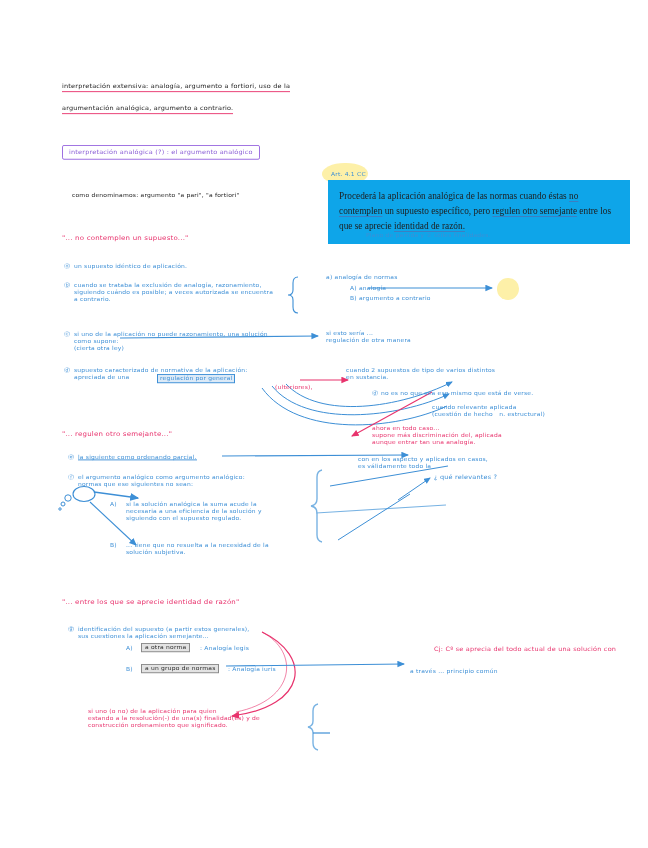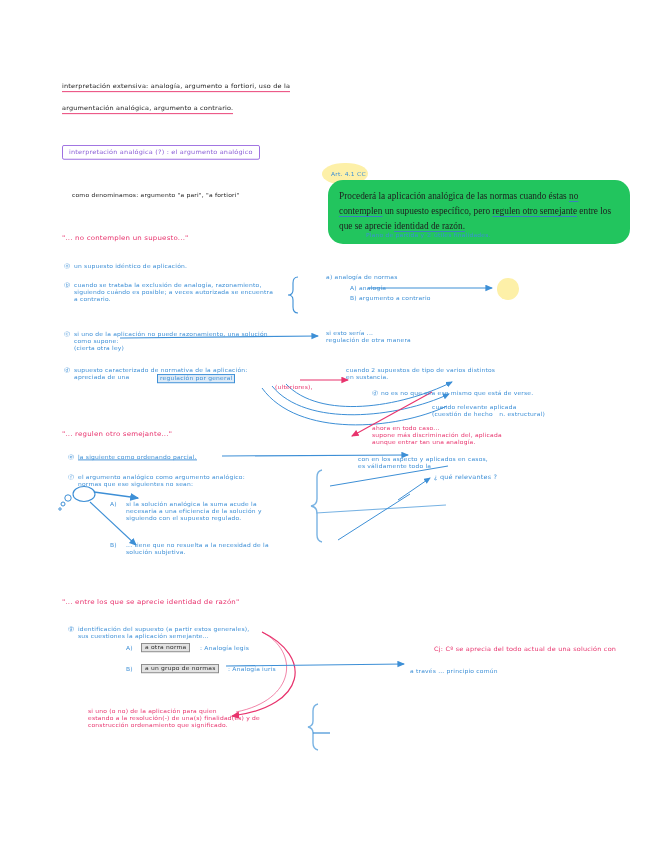--- a/index.html
+++ b/index.html
@@ -19,23 +19,23 @@
   .s6{font-size:6px;}
   .blur{filter:blur(.28px);}
   .ul-red{border-bottom:1.4px solid #e8336d;padding-bottom:1px;}
   .ul-blue{border-bottom:1px solid #3d8fd6;}
 
   
   .purbox{position:absolute;border:1.3px solid #9a6ae0;border-radius:2px;
           padding:3px 6px;color:#8b5fd6;}
 
   
-  .quote{position:absolute;background:#22c55e;padding:9px 11px 10px 11px;
+  .quote{position:absolute;background:#0ea5e9;padding:9px 11px 10px 11px;
          font-family:"Liberation Serif",serif;font-size:9.3px;color:#1e1e1e;
-         line-height:1.62;border-radius:15px;}
+         line-height:1.62;}
   .quote u{text-decoration:underline;text-decoration-color:#3d7fc1;
            text-underline-offset:1.5px;}
   .blob{position:absolute;background:#fdf0a8;border-radius:50% 48% 52% 50%;}
 
   
   .bluebox{border:1px solid #3d8fd6;background:#dceaf7;padding:0 2px;}
   .graybox{border:1px solid #8a8a8a;background:#e3e3e3;padding:0 3px;color:#2a2a2a;}
 
   svg.overlay{position:absolute;left:0;top:0;width:648px;height:848px;
               pointer-events:none;overflow:visible;}

